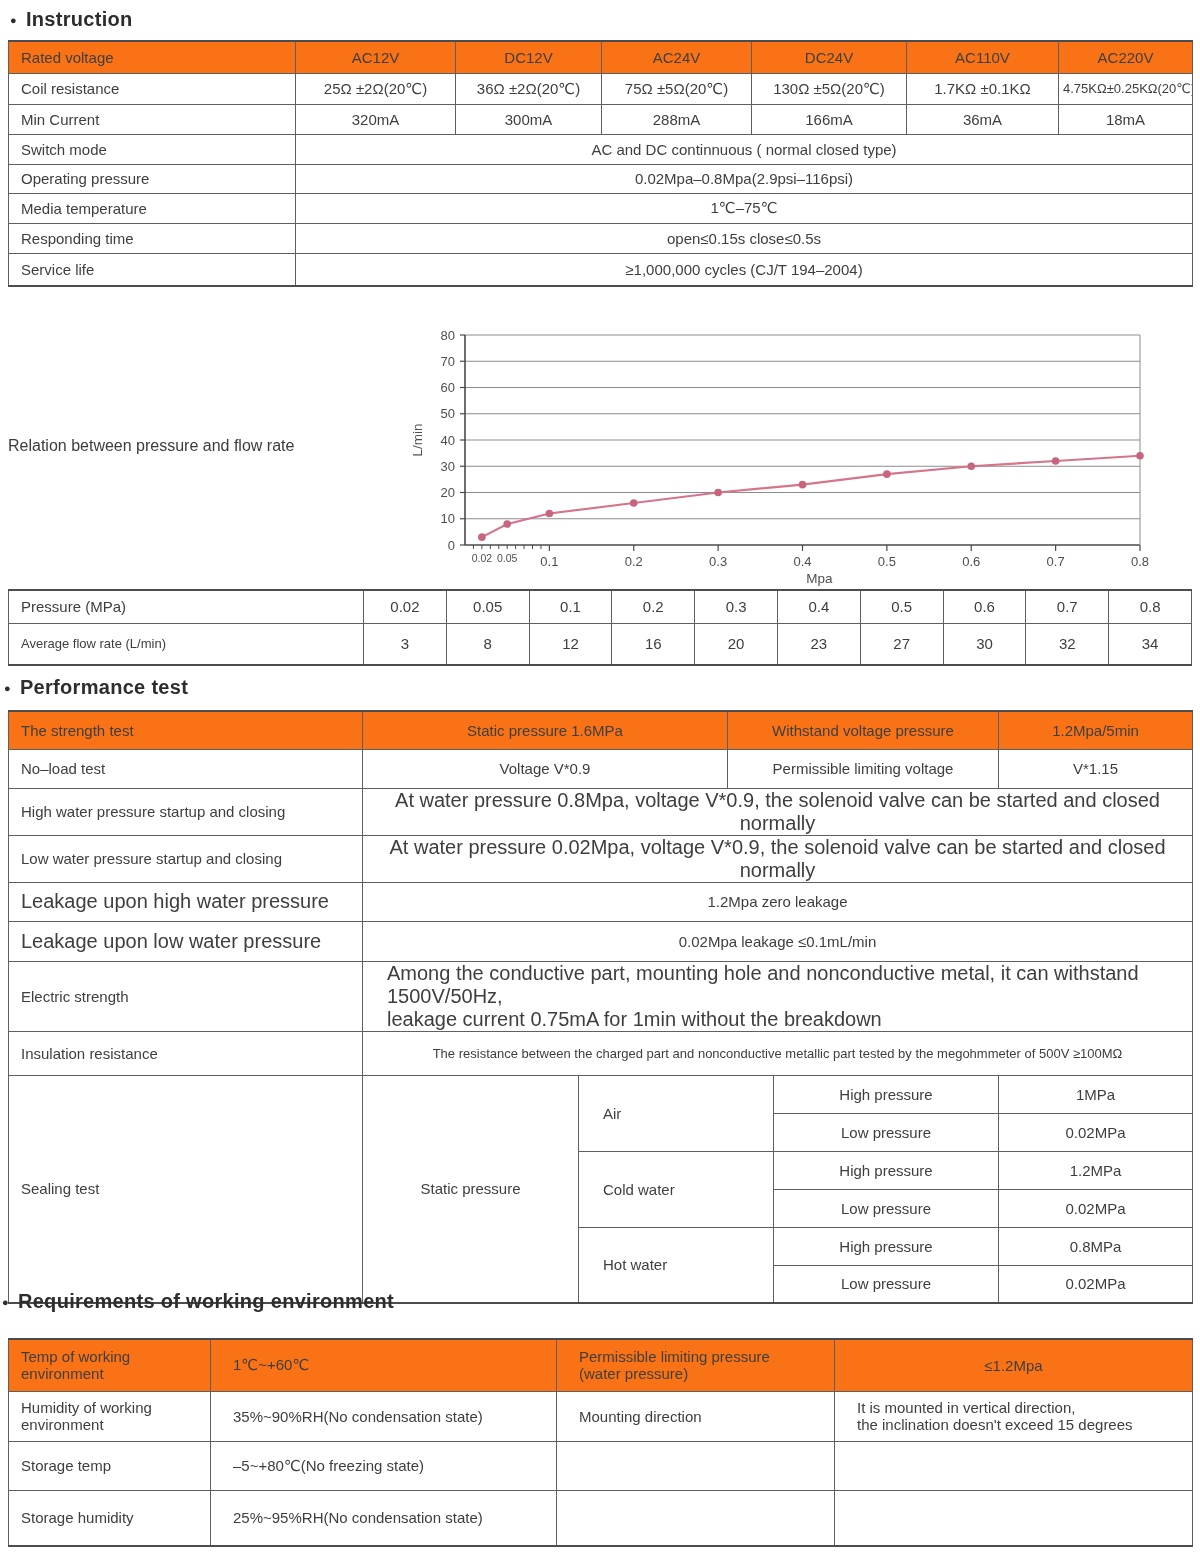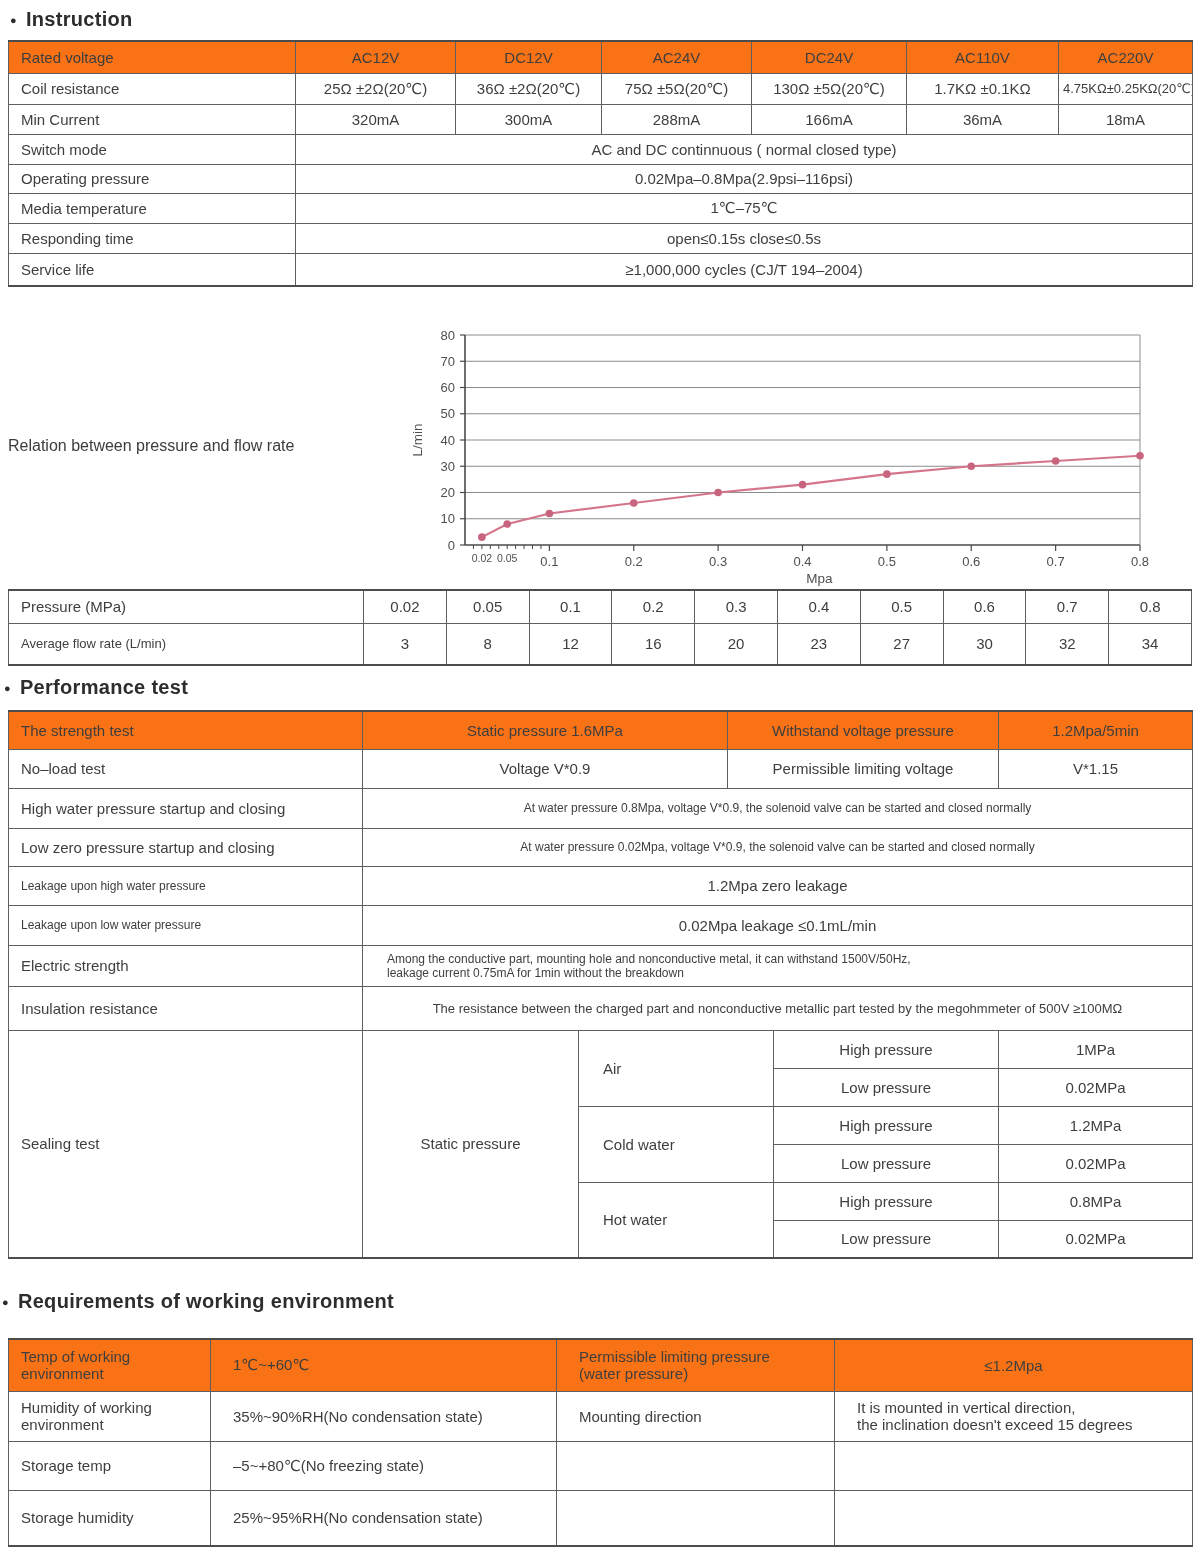--- a/index.html
+++ b/index.html
@@ -5,21 +5,21 @@
   html,body{margin:0;padding:0;background:#fff;}
   #page{position:relative;width:1200px;height:1553px;background:#ffffff;overflow:hidden;
         font-family:"Liberation Sans","DejaVu Sans",sans-serif;color:#3e3e3e;}
   .heading{position:absolute;display:flex;align-items:center;font-size:20px;font-weight:600;color:#2d2d2d;letter-spacing:.3px;}
   .heading .dot{font-size:11px;margin-right:9px;color:#2d2d2d;}
   table{border-collapse:collapse;table-layout:fixed;font-size:15px;color:#3e3e3e;}
   td{border:1px solid #5f5f5f;padding:0 4px;vertical-align:middle;text-align:center;overflow:hidden;}
   .lbl{text-align:left;padding-left:12px;}
   .gray td{background:#f97316;}
   .sm{font-size:13px;}
-  .sm14{font-size:12px;}
+  .sm14{font-size:20px;}
   .preline{white-space:pre-line;}
   .abs{position:absolute;}
   .outer{border:1px solid #4c4c4c;border-top-width:2px;border-bottom-width:2px;}
   .no-top tr:first-child td{border-top:none;}
   .pad22{padding-left:22px;text-align:left;}
   .pad30{padding-left:24px;text-align:left;}
   .padr30{padding-right:30px;}
   #chart-wrap{position:absolute;top:323px;left:400px;width:770px;height:270px;}
   #chart-caption{position:absolute;top:437px;left:8px;font-size:16px;color:#3c3c3c;}
   svg text{font-family:"Liberation Sans","DejaVu Sans",sans-serif;}
@@ -228,21 +228,21 @@
         <td class="lbl">No–load test</td>
         <td>Voltage V*0.9</td>
         <td>Permissible limiting voltage</td>
         <td>V*1.15</td>
       </tr>
       <tr style="height:40px;">
         <td class="lbl">High water pressure startup and closing</td>
         <td colspan="3" class="sm14">At water pressure 0.8Mpa, voltage V*0.9, the solenoid valve can be started and closed normally</td>
       </tr>
       <tr style="height:38px;">
-        <td class="lbl">Low zero pressure startup and closing</td>
+        <td class="lbl">Low water pressure startup and closing</td>
         <td colspan="3" class="sm14">At water pressure 0.02Mpa, voltage V*0.9, the solenoid valve can be started and closed normally</td>
       </tr>
       <tr style="height:39px;">
         <td class="lbl sm14">Leakage upon high water pressure</td>
         <td colspan="3">1.2Mpa zero leakage</td>
       </tr>
       <tr style="height:40px;">
         <td class="lbl sm14">Leakage upon low water pressure</td>
         <td colspan="3">0.02Mpa leakage ≤0.1mL/min</td>
       </tr>

